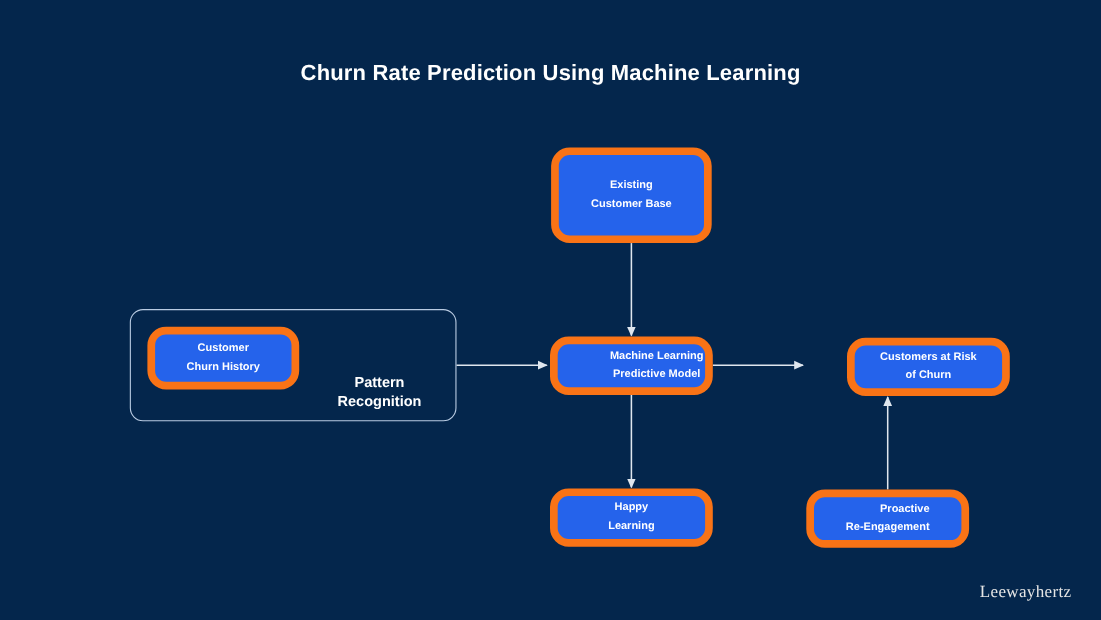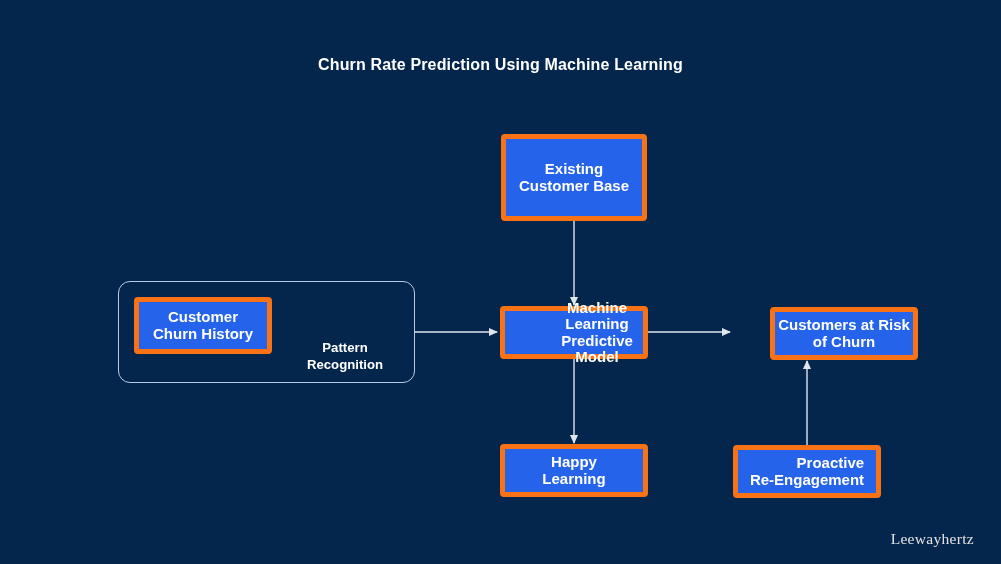--- a/index.html
+++ b/index.html
@@ -21,34 +21,34 @@
   }
 
   
   #diagram-title {
     position: absolute;
     left: 0;
     top: 56px;
     width: 1001px;
     text-align: center;
     color: #ffffff;
-    font-size: 16px;
+    font-size: 20px;
     font-weight: bold;
     letter-spacing: 0.15px;
     white-space: nowrap;
   }
 
   
   .node {
     position: absolute;
     background: #2563eb;
-    border: 5px solid #f97316;
-    border-radius: 4px;
+    border: 7px solid #f97316;
+    border-radius: 17px;
     color: #ffffff;
-    font-size: 15px;
+    font-size: 10px;
     font-weight: bold;
     line-height: 16.5px;
     display: flex;
     align-items: center;
     justify-content: center;
     text-align: center;
     box-sizing: border-box;
     white-space: pre-line;
   }
 

